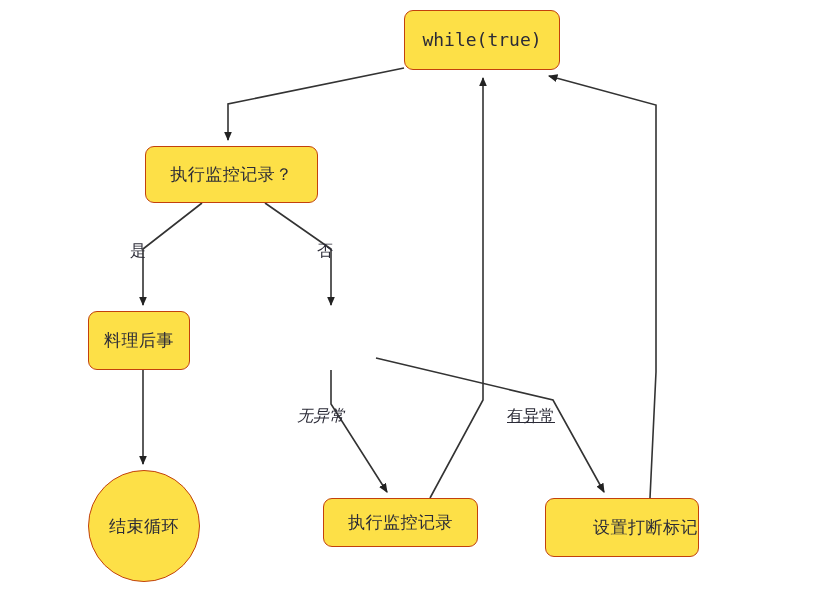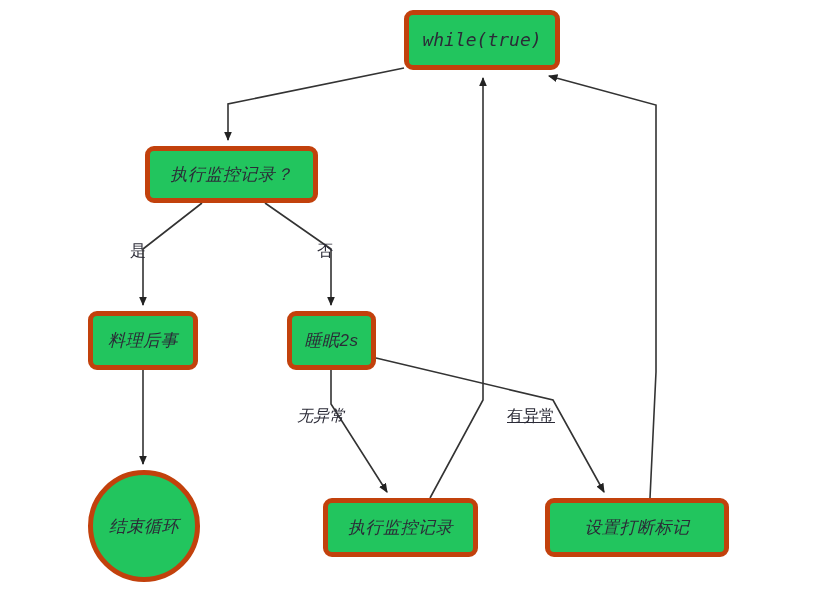--- a/index.html
+++ b/index.html
@@ -25,29 +25,28 @@
     left: 0; top: 0;
     width: 826px;
     height: 600px;
   }
   .node {
     position: absolute;
     box-sizing: border-box;
     display: flex;
     align-items: center;
     justify-content: center;
-    background: #22c55e;
-    border: 5px solid #c2410c;
+    background: #fde047;
+    border: 1px solid #c2410c;
     border-radius: 9px;
     color: #2b2b37;
     font-size: 17px;
     line-height: 1;
     letter-spacing: 0.5px;
     white-space: nowrap;
-    font-style: italic;
   }
   .node.mono {
     font-family: "DejaVu Sans Mono", "Liberation Mono", monospace;
     font-size: 18px;
     letter-spacing: 0;
   }
   .node.terminal {
     border-radius: 50%;
     text-align: right;
   }
@@ -90,37 +89,34 @@
   </svg>
 
   <div class="node mono" style="left:404px; top:10px; width:156px; height:60px;">
     <span>while(true)</span>
   </div>
 
   <div class="node" style="left:145px; top:146px; width:173px; height:57px;">
     <span>执行监控记录？</span>
   </div>
 
-  <div class="node" style="left:88px; top:311px; width:110px; height:59px;">
+  <div class="node" style="left:88px; top:311px; width:102px; height:59px;">
     <span>料理后事</span>
   </div>
 
-  <div class="node" style="left:287px; top:311px; width:89px; height:59px;">
-    <span>睡眠2s</span>
-  </div>
 
   <div class="node terminal" style="left:88px; top:470px; width:112px; height:112px;">
     <span>结束循环</span>
   </div>
 
-  <div class="node" style="left:323px; top:498px; width:155px; height:59px;">
+  <div class="node" style="left:323px; top:498px; width:155px; height:49px;">
     <span>执行监控记录</span>
   </div>
 
-  <div class="node" style="left:545px; top:498px; width:184px; height:59px;">
+  <div class="node" style="left:545px; top:498px; width:154px; height:59px;justify-content:flex-end;">
     <span>设置打断标记</span>
   </div>
 
   <div class="edge-label" style="left:130px; top:243px;">是</div>
 
   <div class="edge-label" style="left:317px; top:243px;">否</div>
 
   <div class="edge-label" style="left:297px; top:408px;font-style:italic;">无异常</div>
 
   <div class="edge-label" style="left:507px; top:408px;text-decoration:underline;">有异常</div>

